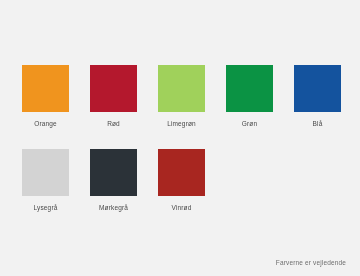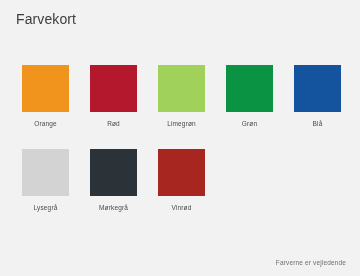--- a/index.html
+++ b/index.html
@@ -73,21 +73,20 @@
     color: #6e6e6e;
     letter-spacing: 0.15px;
     white-space: nowrap;
   }
 </style>
 </head>
 <body>
 
 <div class="page">
 
-  <div class="page-title">Farvekort</div>
 
   <div class="swatch-grid">
 
     <div class="swatch-row">
       <div class="swatch-cell">
         <span class="swatch-chip" style="background: rgb(240, 148, 30);"></span>
         <span class="swatch-label">Orange</span>
       </div>
       <div class="swatch-cell">
         <span class="swatch-chip" style="background: rgb(180, 24, 45);"></span>

